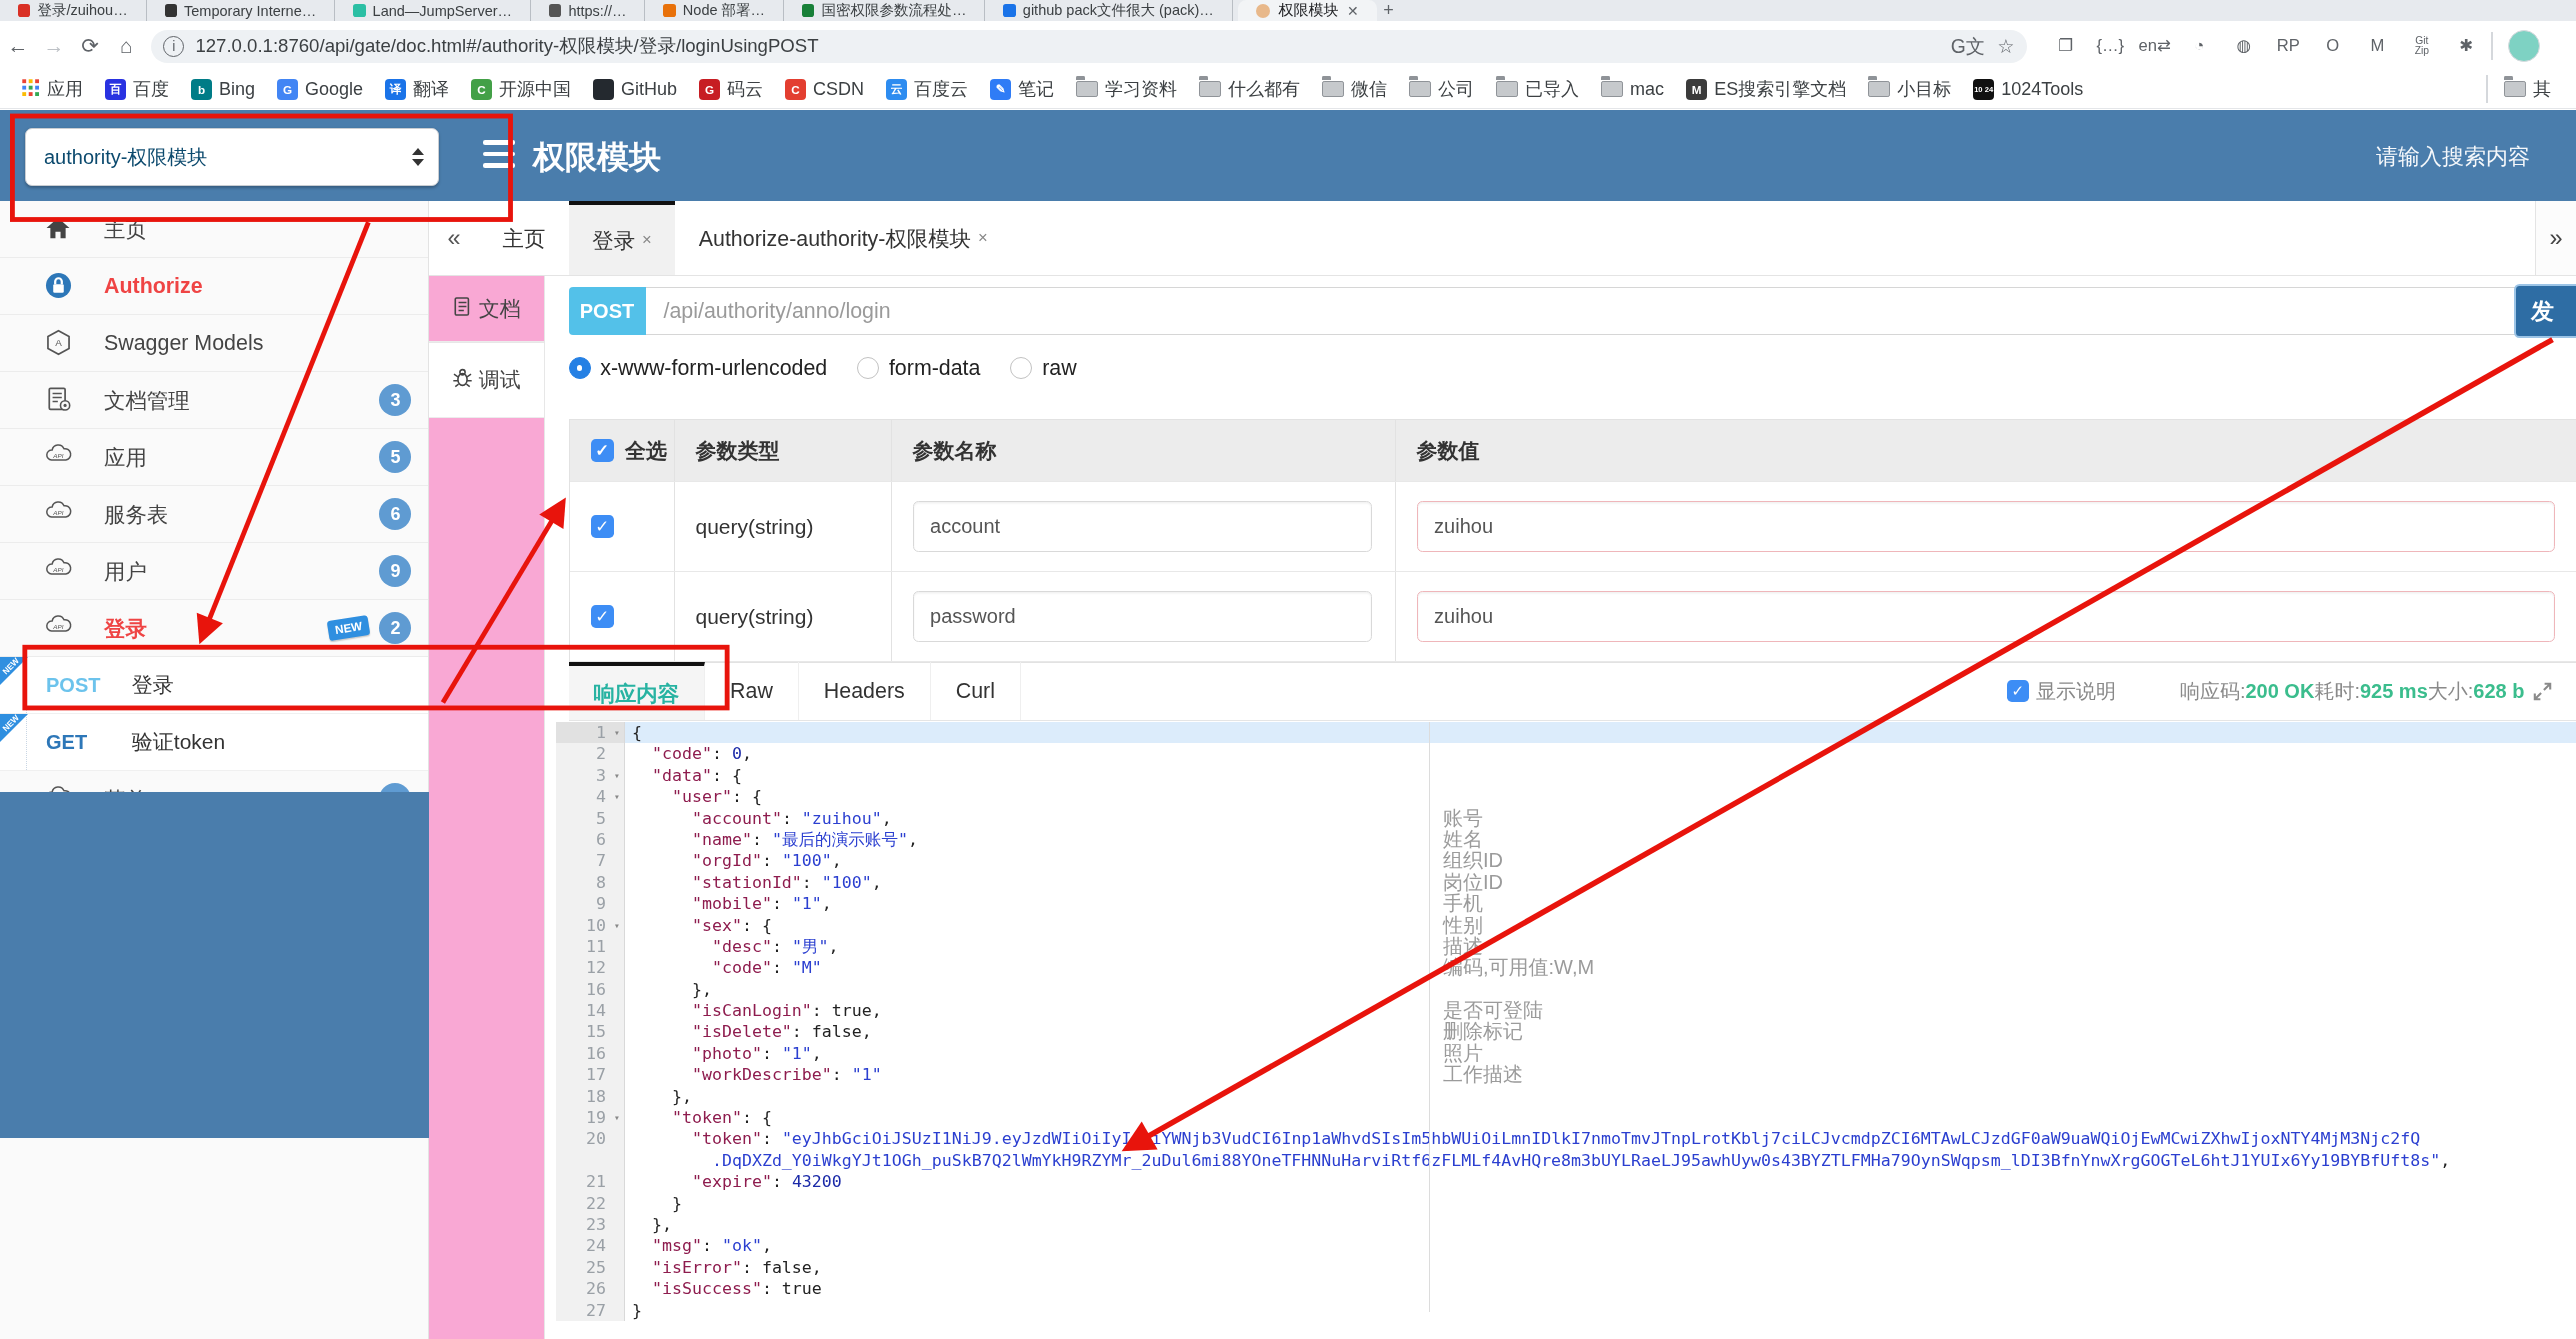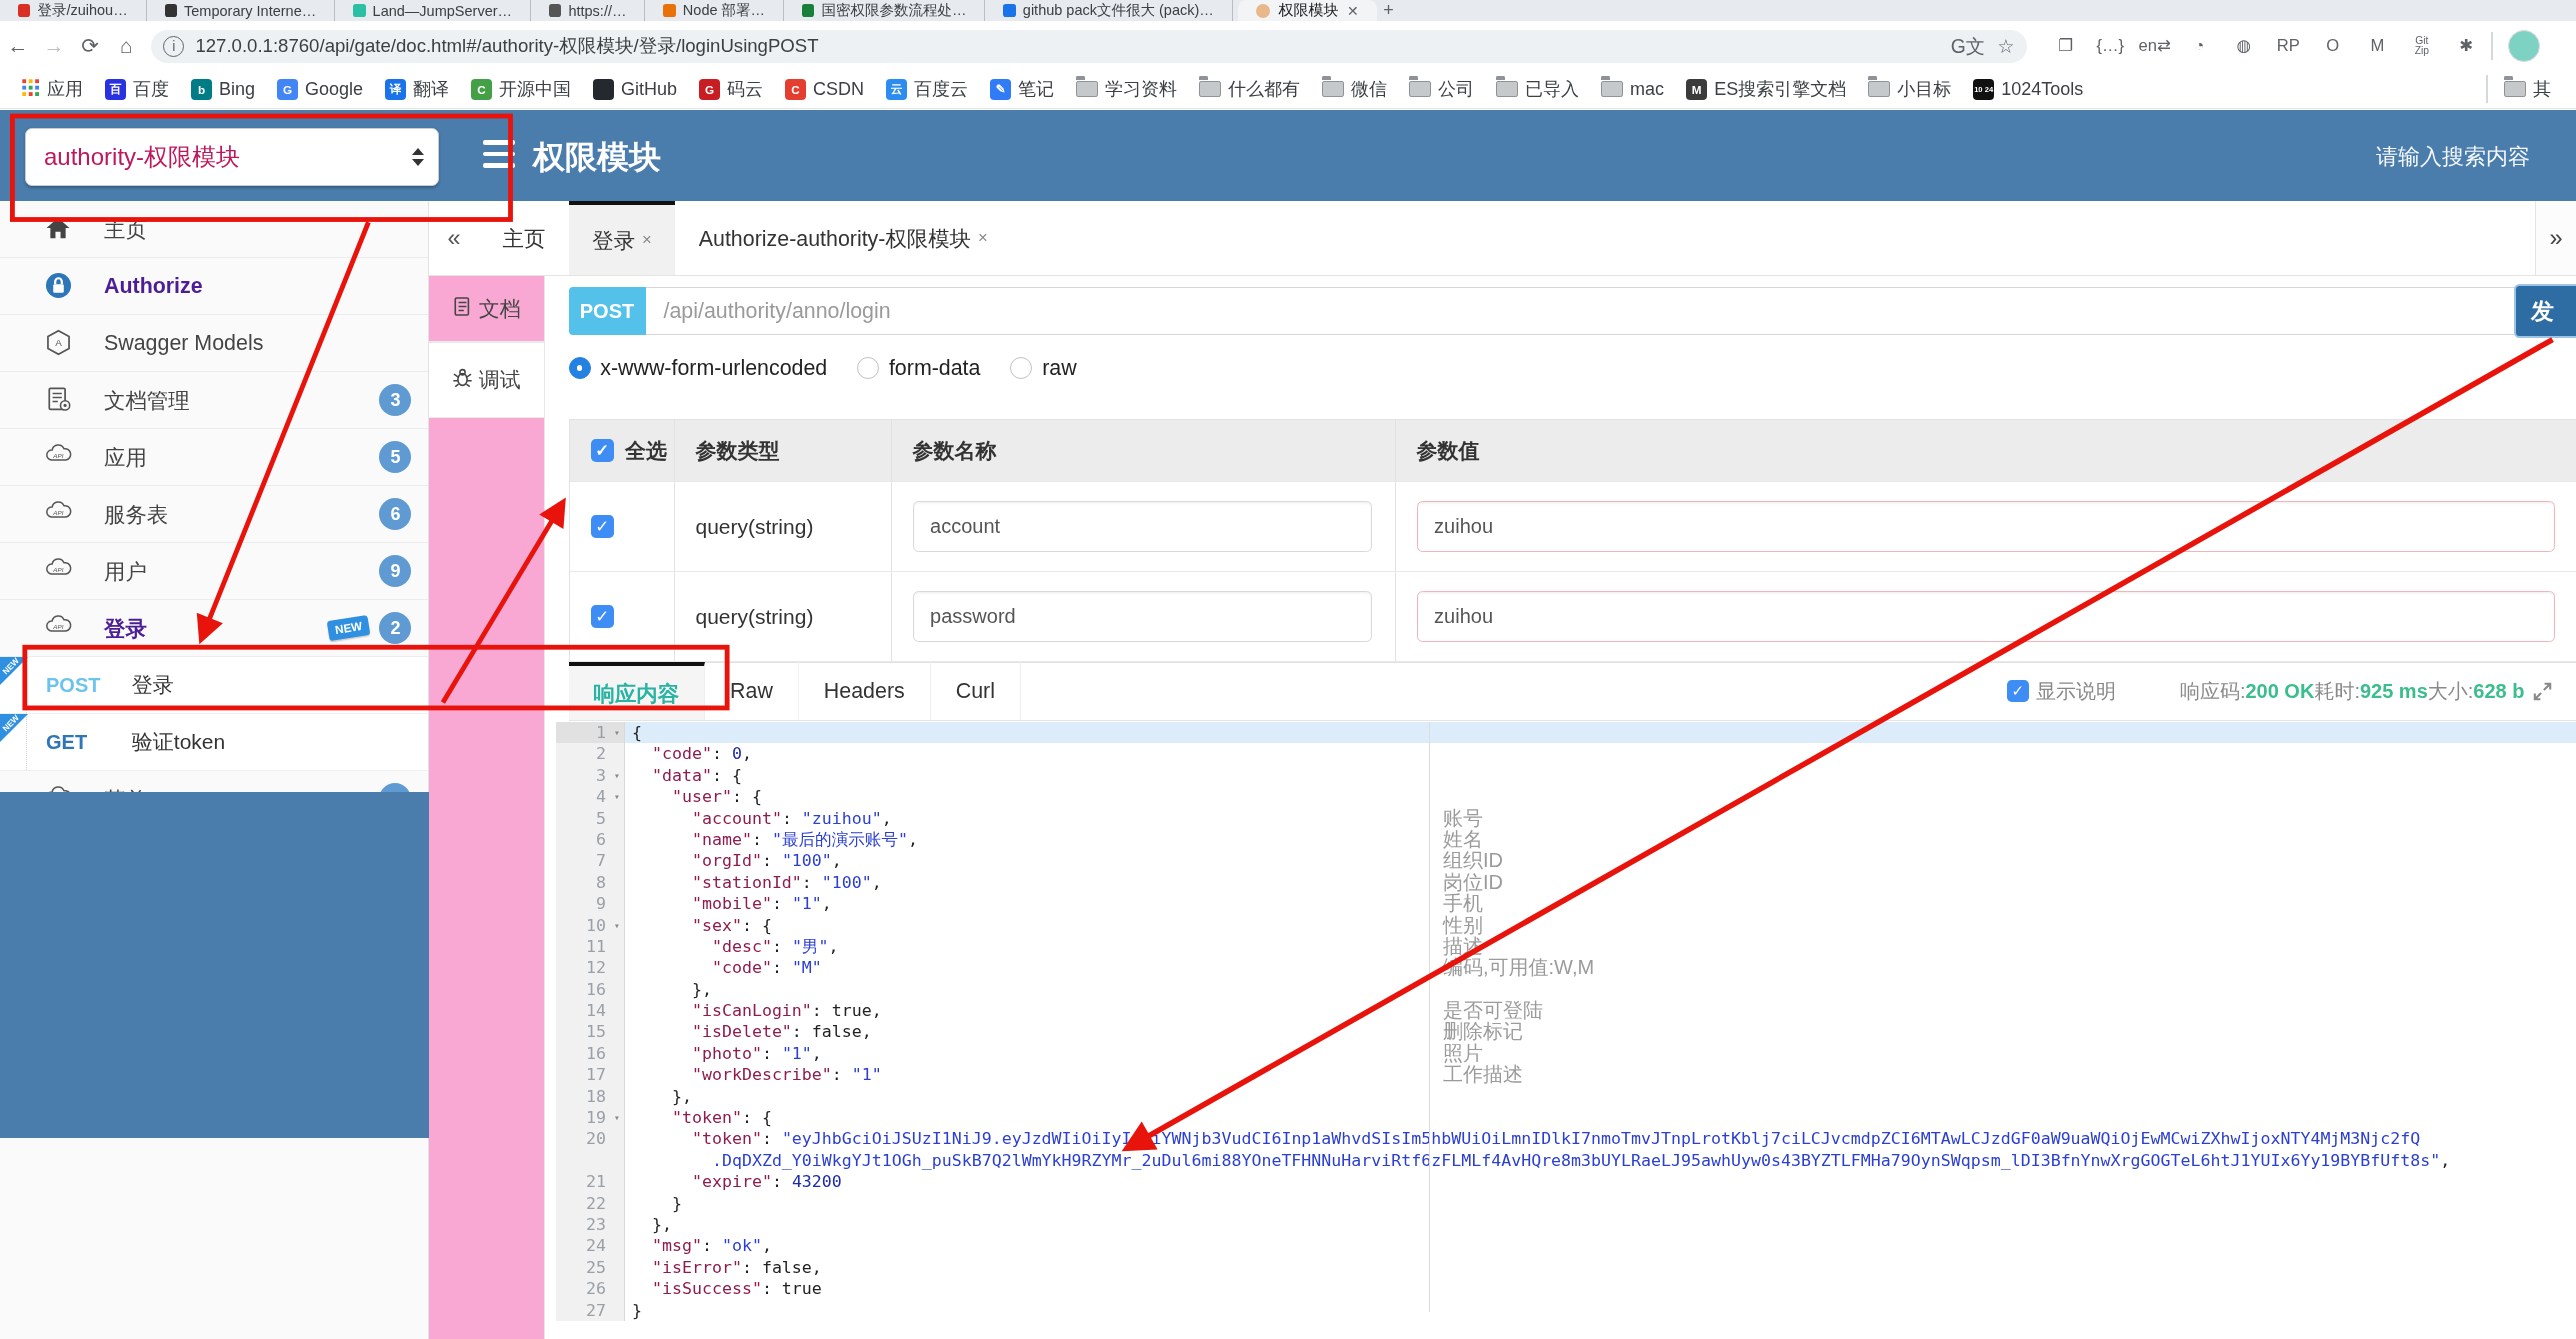--- a/index.html
+++ b/index.html
@@ -48,38 +48,38 @@
     border-radius:2.1px; flex:none; }
   .folder:before { content:""; position:absolute; left:-1.4px; top:-5.5px; width:9.7px; height:4.1px;
     background:#8f9398; border-radius:1.4px 1.4px 0 0; }
   #bm-right { margin-left:auto; display:flex; align-items:center; padding-right:14px; }
 
   
   #appheader { position:absolute; left:0; top:110px; width:2576px; height:91px; background:var(--blue); }
   #module-select { position:absolute; left:25px; top:18px; width:414px; height:58px; background:#fff;
     border:1.4px solid #c9cdd2; border-radius:7px; display:flex; align-items:center; padding:0 14px 0 18px;
     box-shadow:0 1.4px 2.8px rgba(0,0,0,.25); }
-  #module-select .selval { font-size:24px; color:#be185d; flex:1; }
+  #module-select .selval { font-size:20px; color:#0c4a6e; flex:1; }
   .spin { display:flex; flex-direction:column; gap:4.1px; }
   .spin i { width:0; height:0; border-left:6.2px solid transparent; border-right:6.2px solid transparent; }
   .spin .up { border-bottom:7.6px solid #333; }
   .spin .dn { border-top:7.6px solid #333; }
   #hamburger { position:absolute; left:483px; top:30px; width:32px; height:28px;
     display:flex; flex-direction:column; justify-content:space-between; }
   #hamburger i { height:4.8px; background:#fff; border-radius:2.1px; }
   #apptitle { position:absolute; left:533px; top:26px; font-size:32px; font-weight:bold; color:#fff; }
   #searchbox { position:absolute; right:46px; top:32px; font-size:22px; color:rgba(255,255,255,.95); }
 
   
   #sidebar { position:absolute; left:0; top:201px; width:429px; height:1138px; background:#fafafa;
     border-right:0.7px solid #e3e3e3; }
   .sitem { height:57px; display:flex; align-items:center; padding:0 16.6px 0 44px;
     border-bottom:0.7px solid #ececec; background:#fafafa; position:relative; }
   .sitem .slabel { font-size:21.4px; color:#444; margin-left:30px; }
-  .sitem.accent .slabel, .sitem.active .slabel { color:#4c1d95; font-weight:bold; }
+  .sitem.accent .slabel, .sitem.active .slabel { color:#ef4444; font-weight:bold; }
   .sitem .sic { width:30px; height:30px; flex:none; color:#555; }
   .badge { margin-left:auto; width:32px; height:32px; border-radius:50%; background:#5f9bd2;
     color:#fff; font-size:18px; font-weight:bold; display:flex; align-items:center; justify-content:center; flex:none;}
   .newtag { margin-left:auto; margin-right:9.7px; background:#2f8fe0; color:#fff; font-size:11.7px; font-weight:bold;
     padding:3.4px 7px; border-radius:3.4px; transform:rotate(-9deg); flex:none; box-shadow:0 1.4px 1.4px rgba(0,0,0,.2);}
   .newtag + .badge { margin-left:0; }
   .opitem { height:57px; display:flex; align-items:center; background:#fff;
     border-bottom:0.7px solid #f0f0f0; position:relative; padding-left:46px; }
   .opitem:before { content:""; position:absolute; left:25.5px; top:0; bottom:0; border-left:1.4px dotted #c9d6e4; }
   .opitem .ribbon { position:absolute; left:0; top:0; width:0; height:0;

